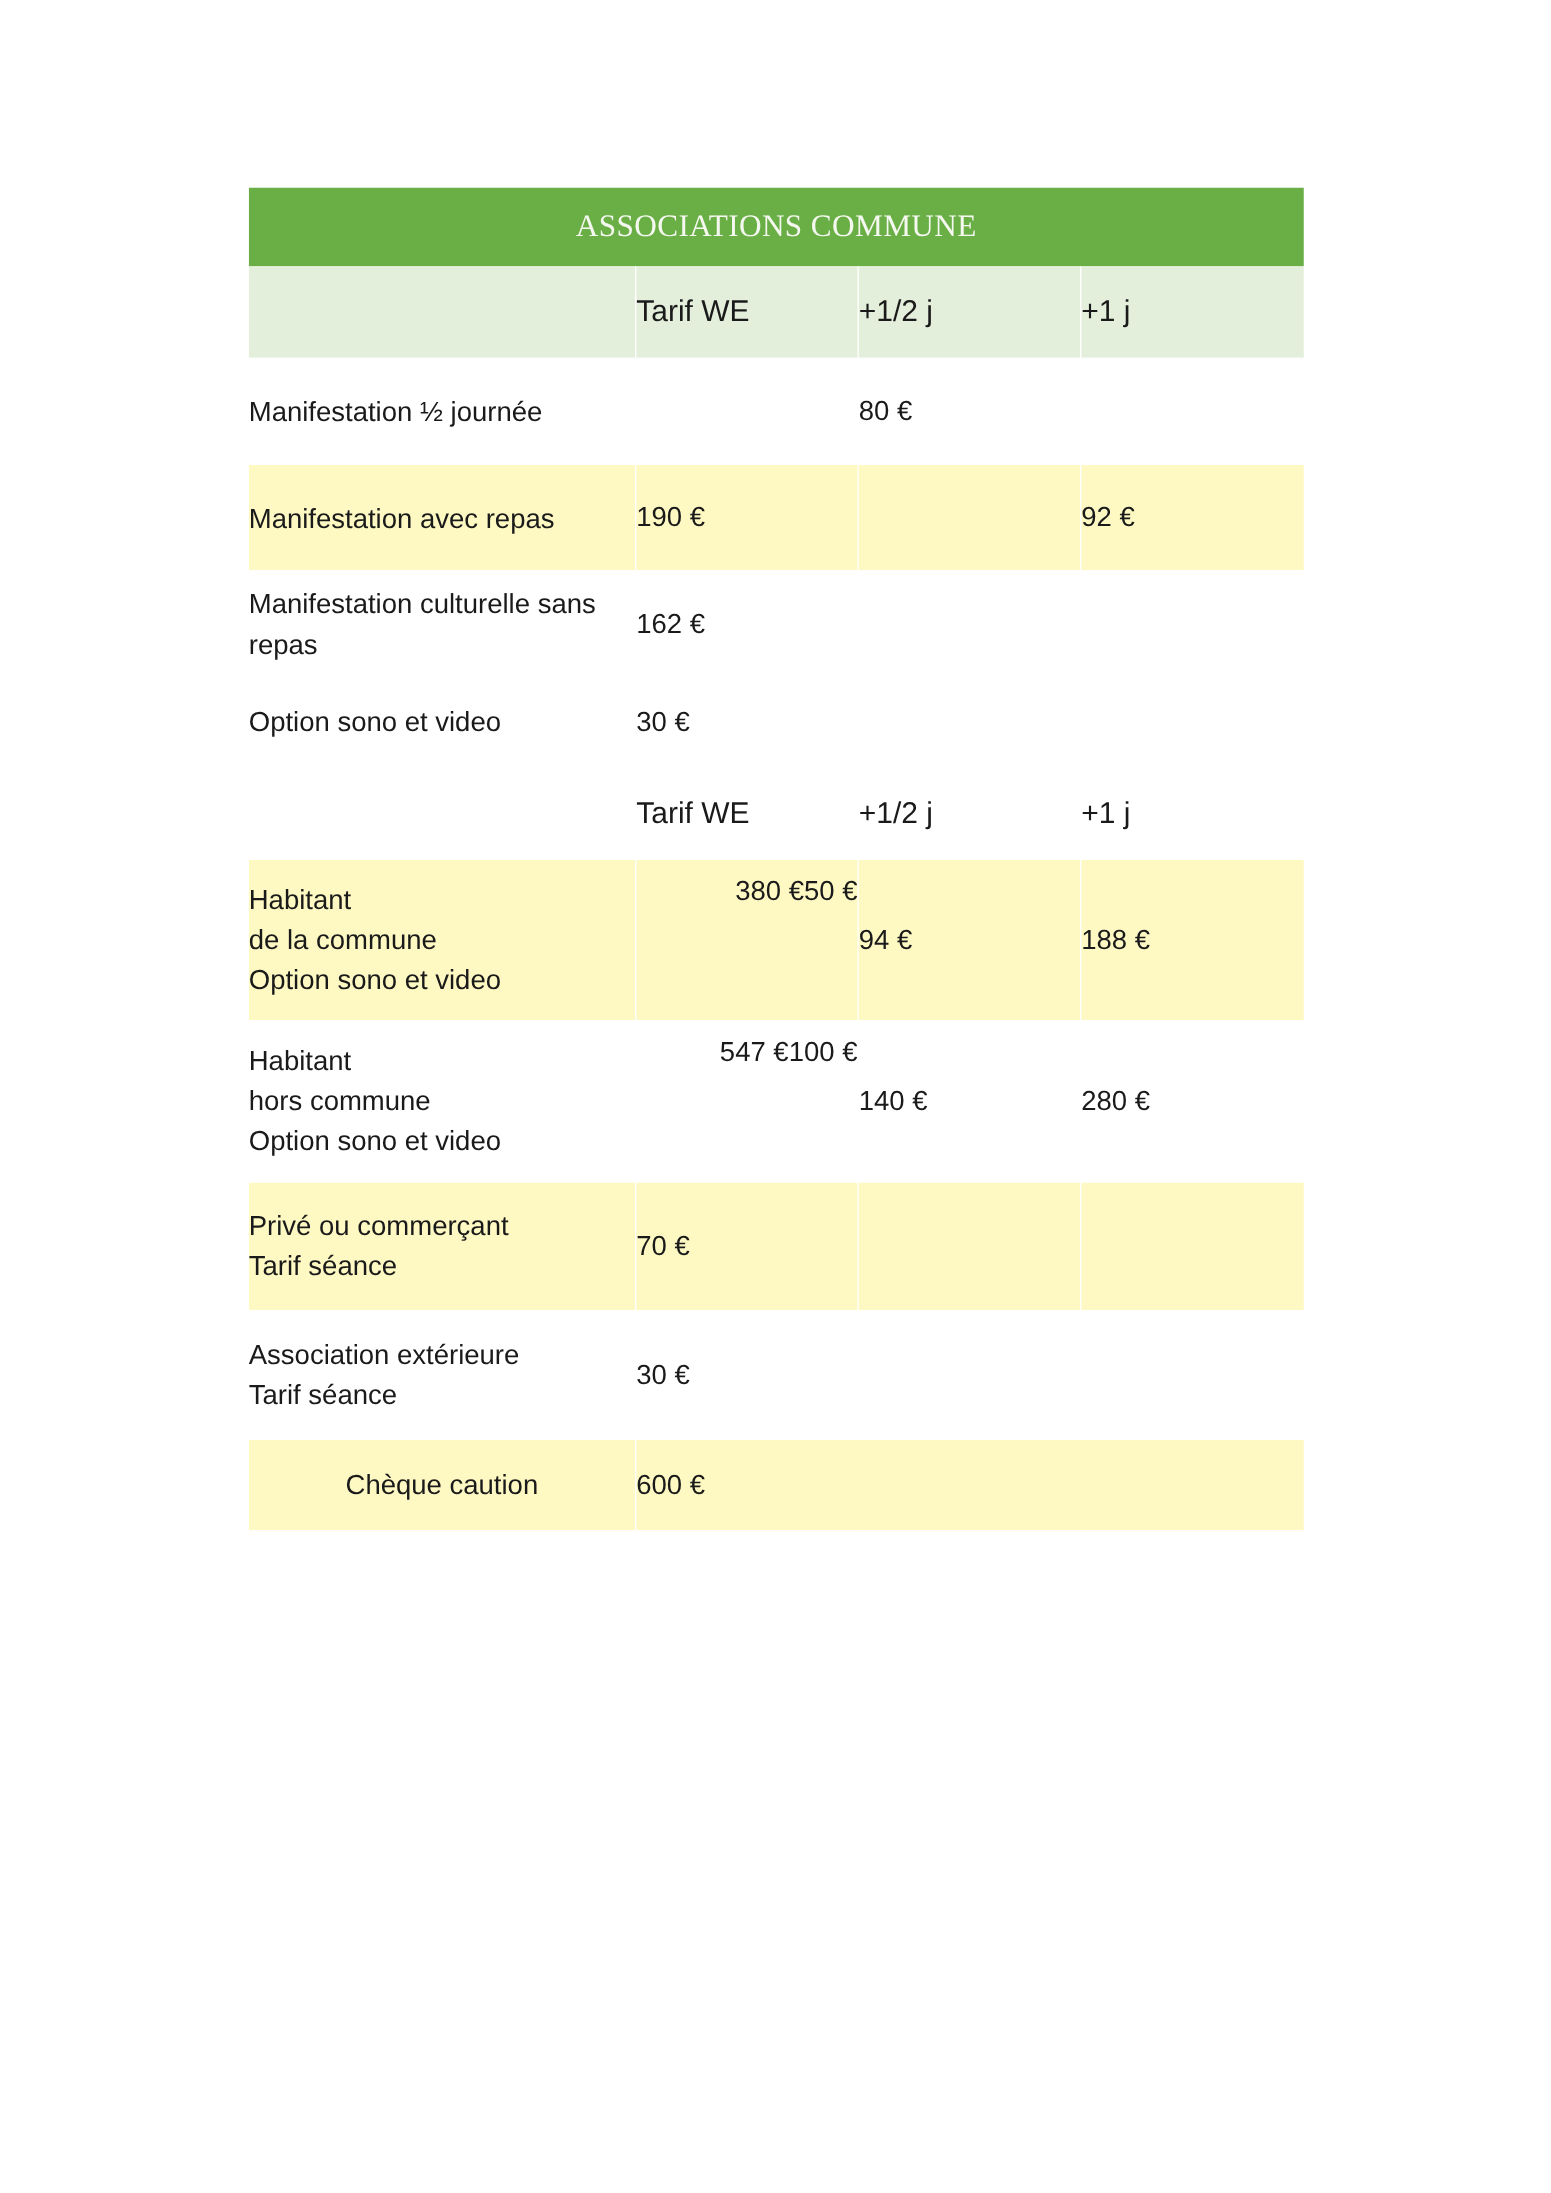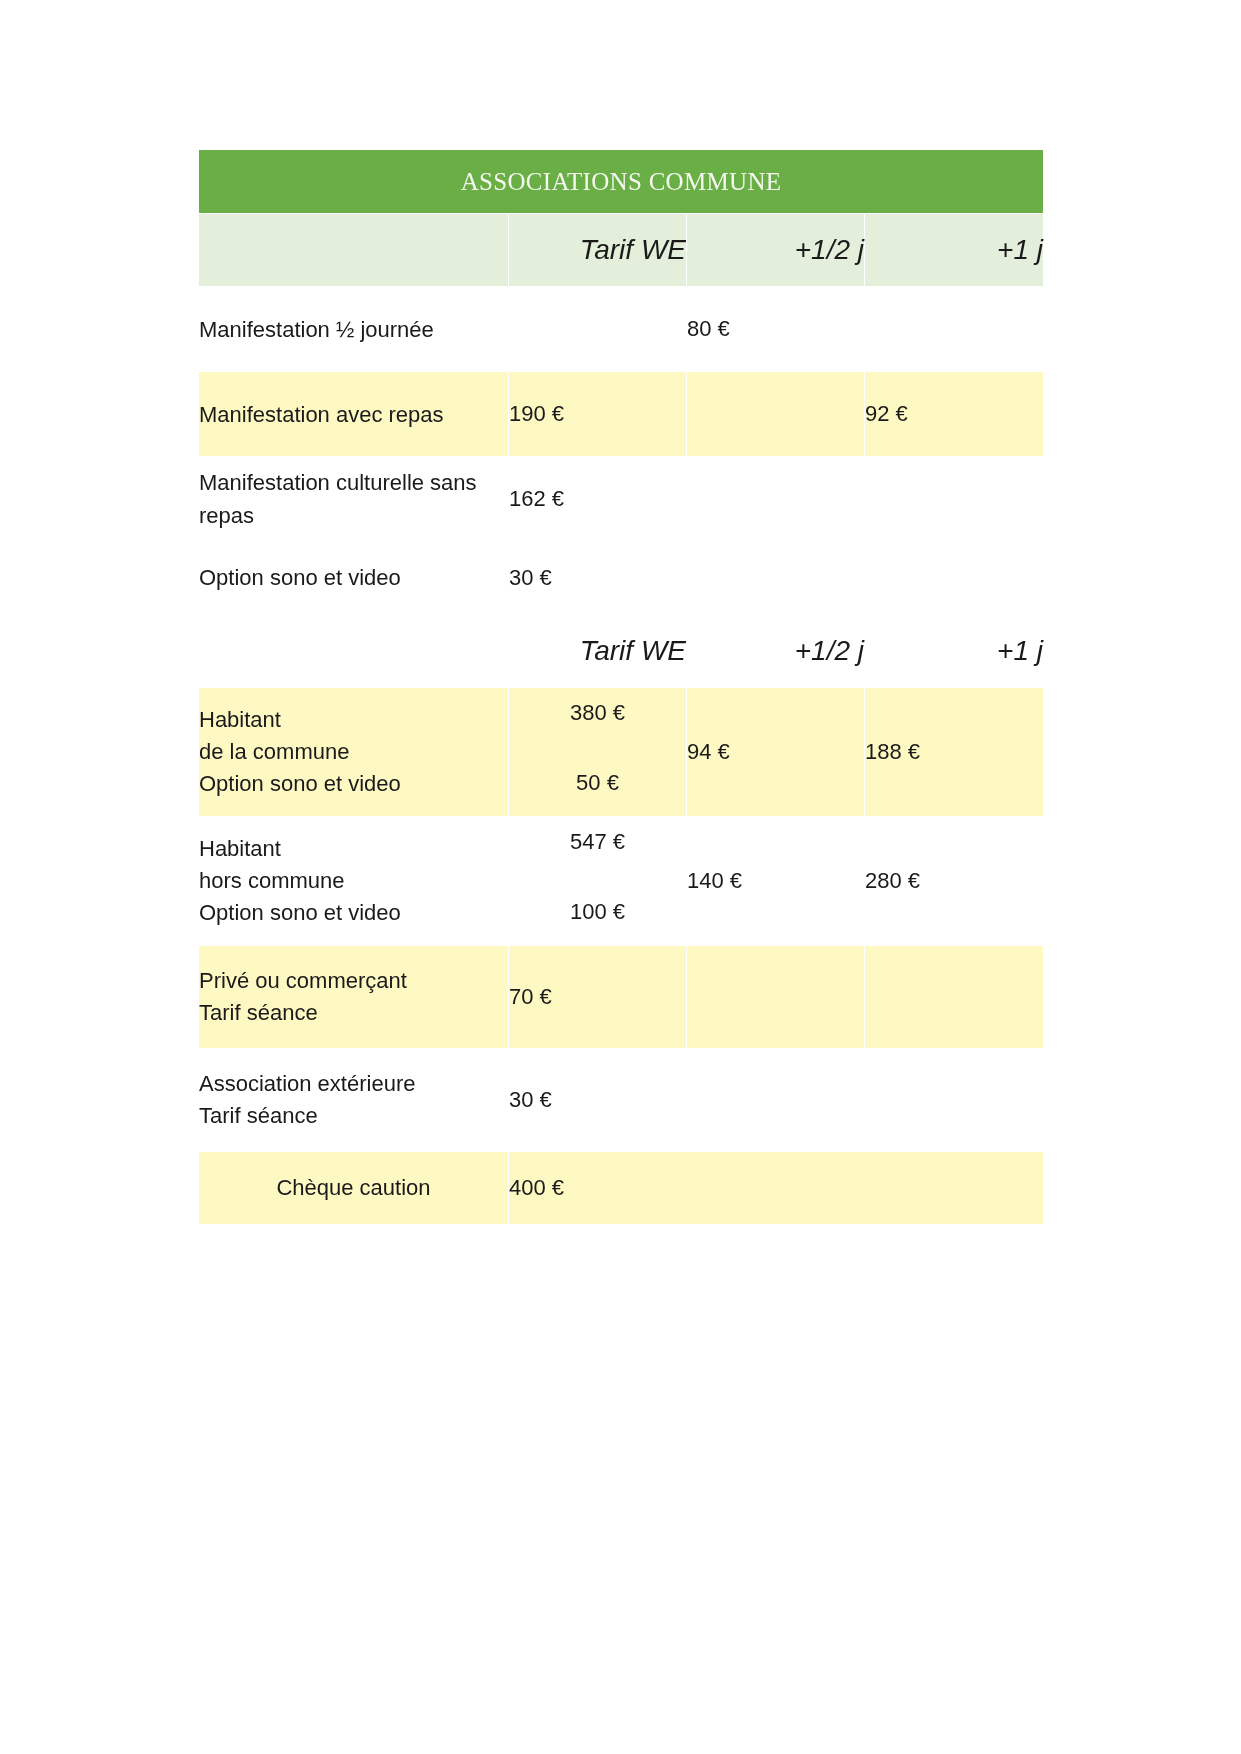--- a/index.html
+++ b/index.html
@@ -70,38 +70,37 @@
   }
   .val {
     font-size: 22px;
   }
   .shade { background: #fef9c3; }
   .white { background: #ffffff; }
 
   .hdr-row td {
     height: 72px;
     background: #e3efdb;
-    font-size: 28px;
-    text-align: right;
-    font-style: italic;
+    font-size: 24px;
+    text-align: left;
   }
   .hdr-row td.first { background: #e3efdb; }
 
   .tall { height: 128px; }
   .tall2 { height: 102px; }
   .tall3 { height: 84px; }
 
   .multi {
     line-height: 1.5;
     margin-left: 20px;
   }
   .stacked {
     display: flex;
-    flex-direction: column;
-    justify-content: space-between;
+    flex-direction: row;
+    justify-content: flex-end;
     height: 100%;
     box-sizing: border-box;
     padding: 12px 0 20px 0;
   }
   .stacked .top { text-align: center; }
   .stacked .bot { text-align: center; }
 
   .topalign { vertical-align: top; padding-top: 12px; }
   .caution-label {
     text-align: center;
@@ -217,19 +216,19 @@
           <div>Association extérieure</div>
           <div>Tarif séance</div>
         </td>
         <td class="cell val white tall2">30 €</td>
         <td class="cell val white tall2"></td>
         <td class="cell val white tall2"></td>
       </tr>
 
       <tr>
         <td class="cell shade caution-label">Chèque caution</td>
-        <td class="cell val shade" colspan="3">400 €</td>
+        <td class="cell val shade" colspan="3">600 €</td>
       </tr>
 
     </tbody>
   </table>
 
 </div>
 
 </body></html>

